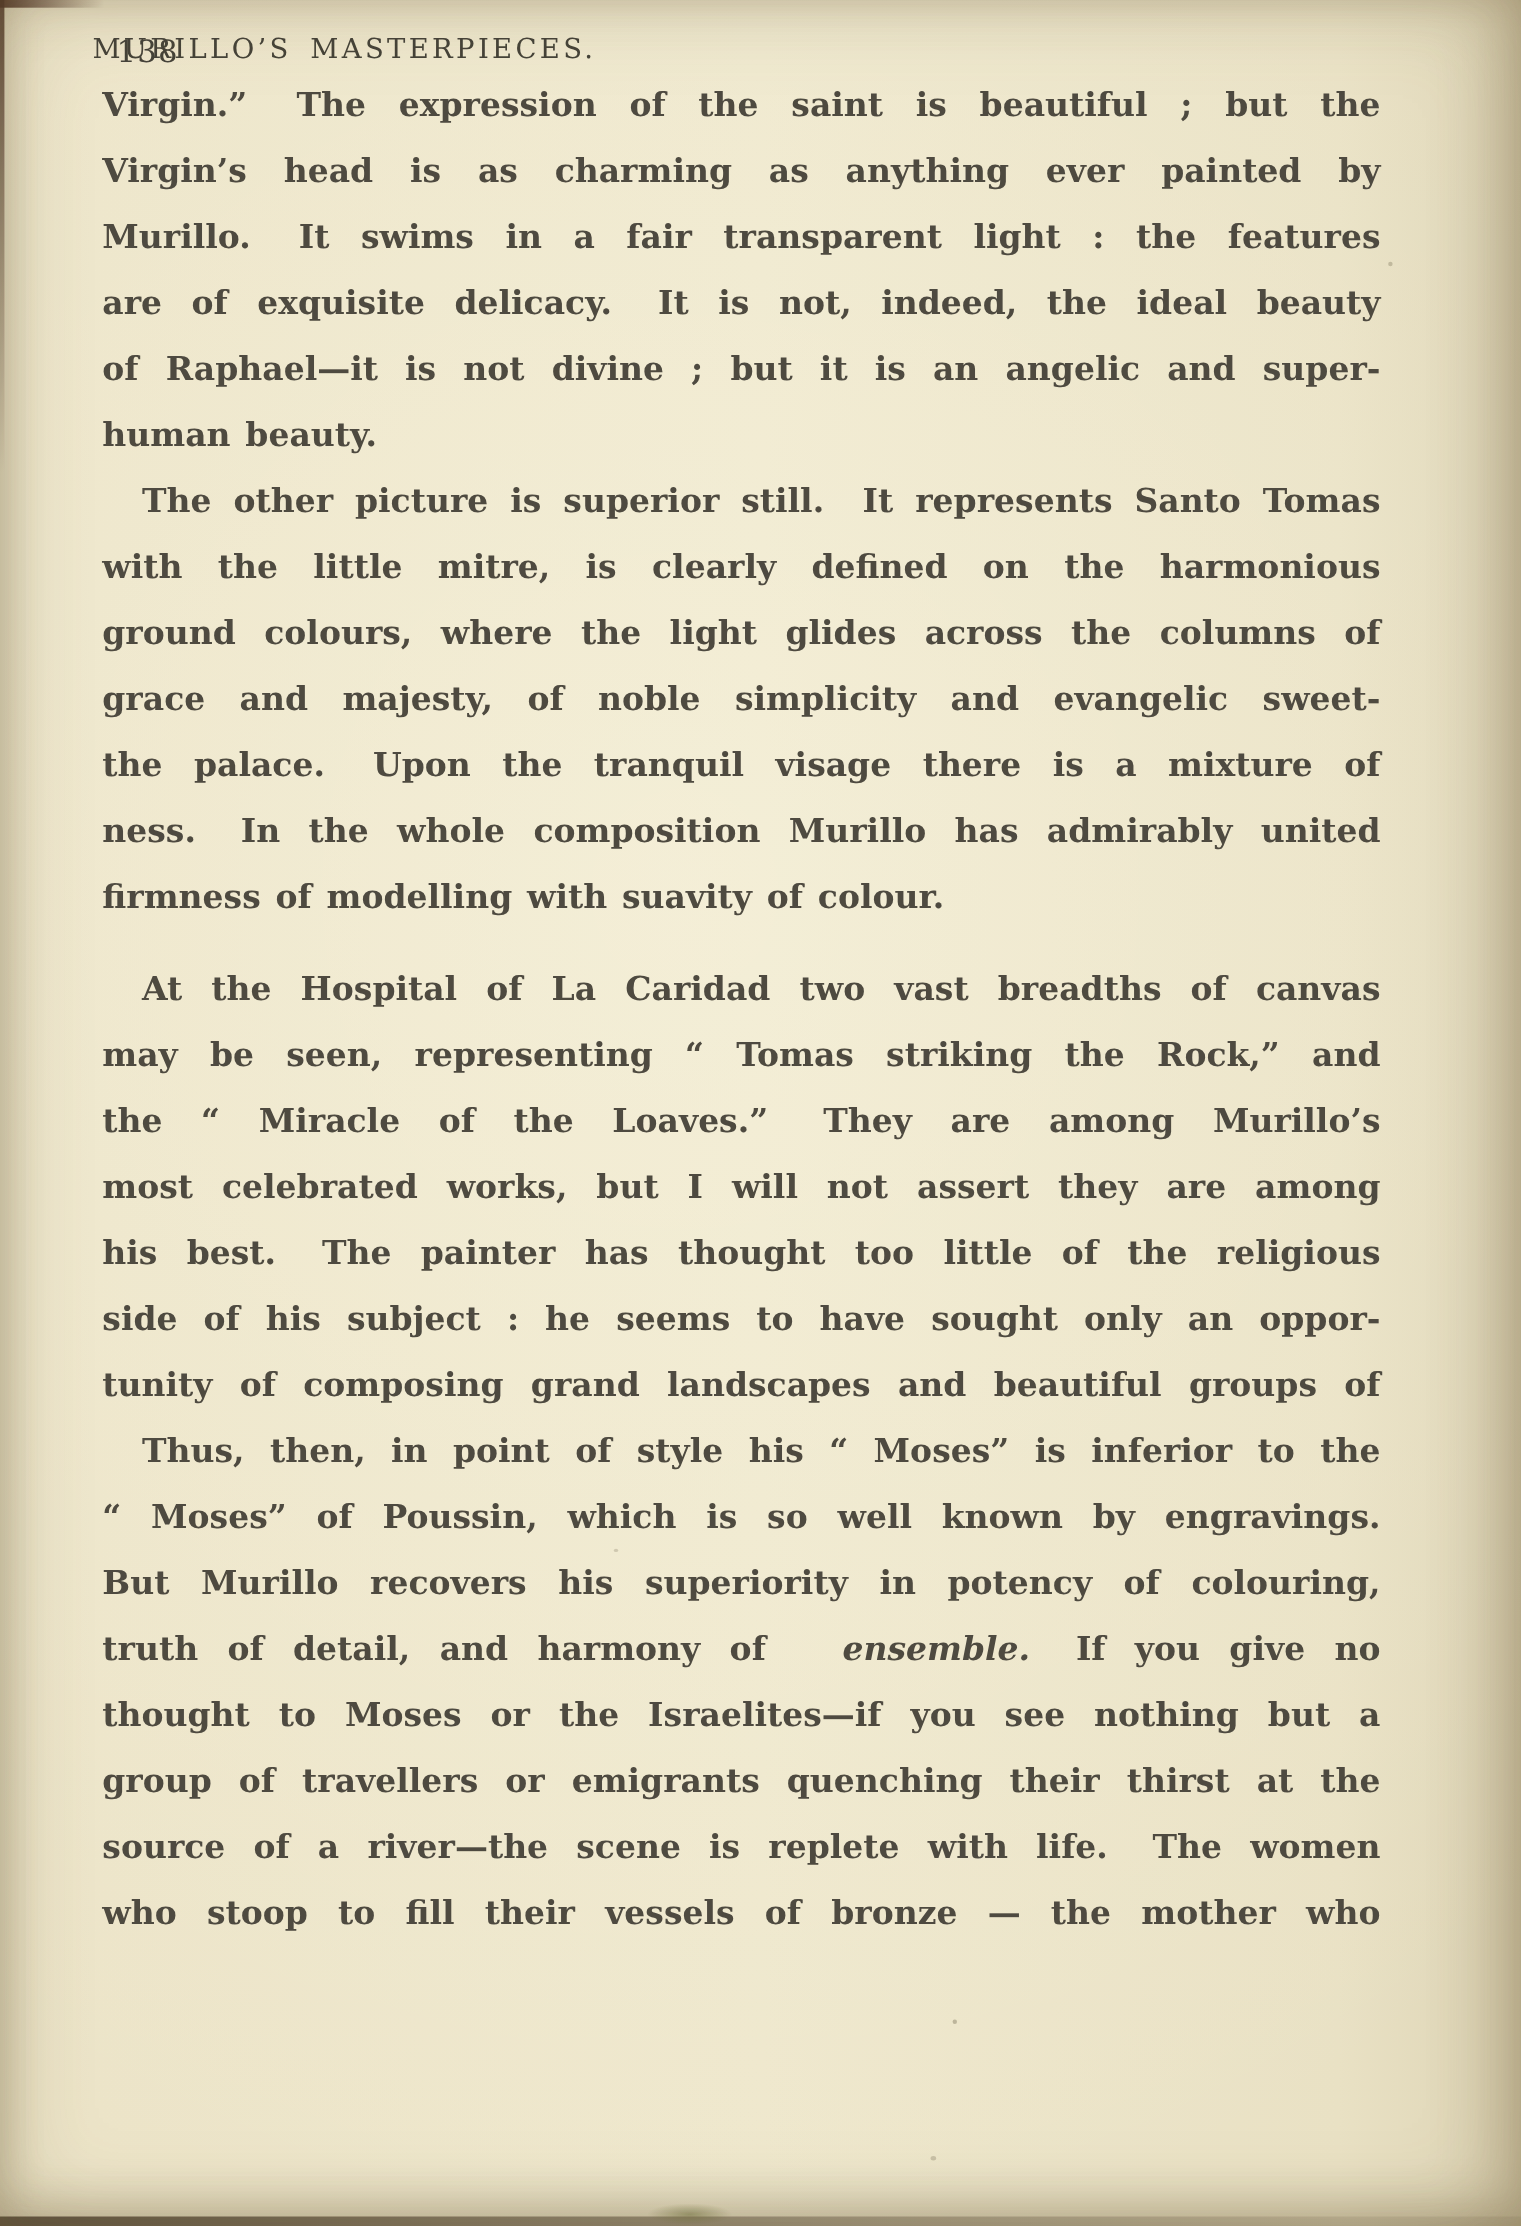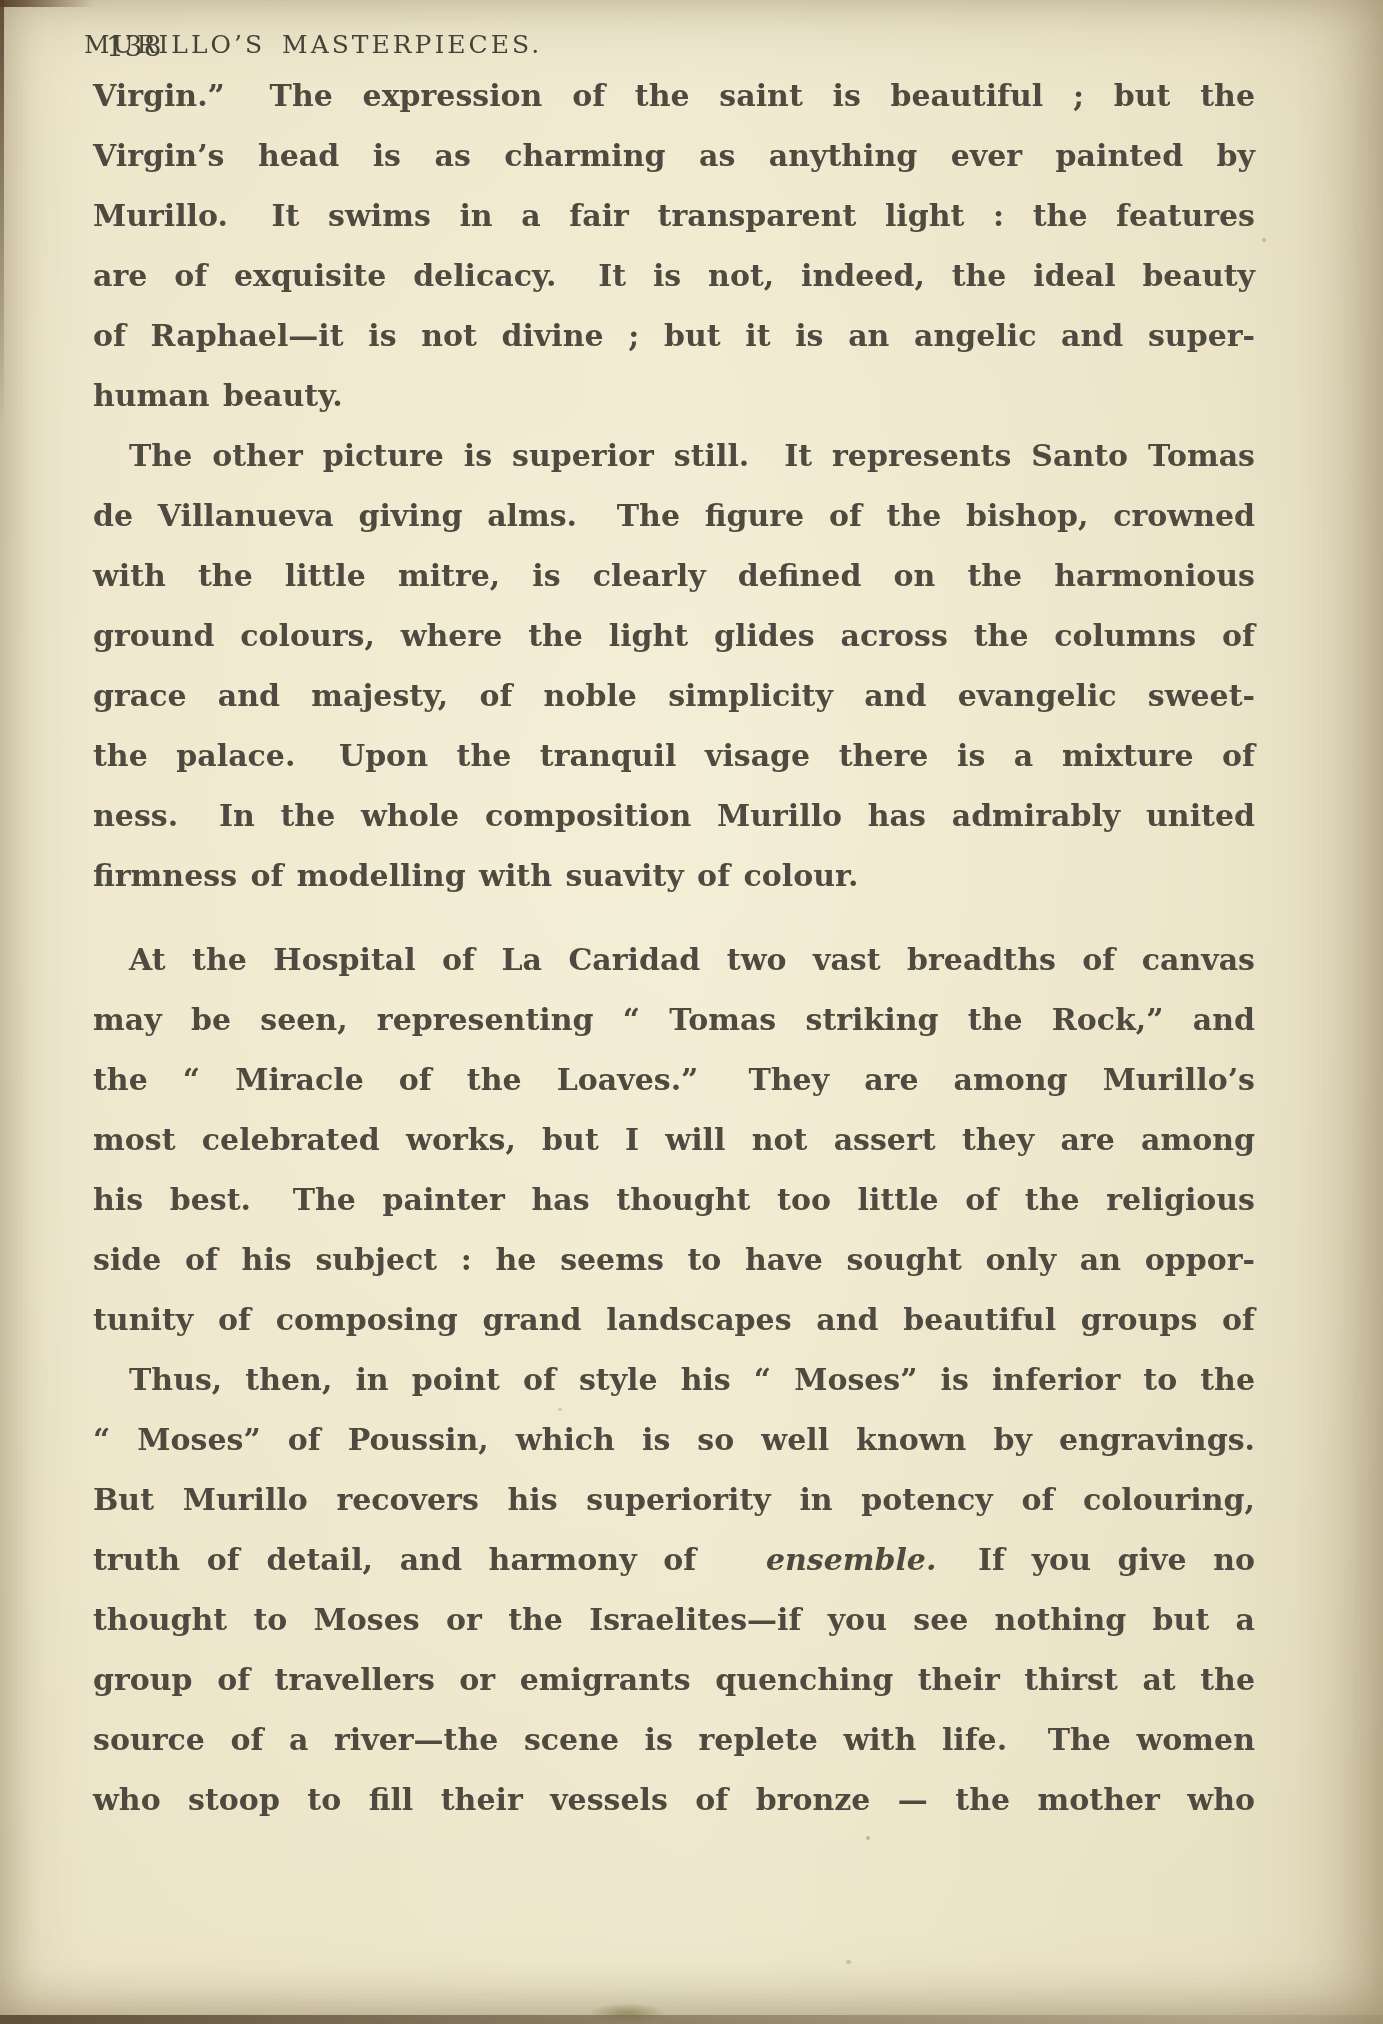--- a/index.html
+++ b/index.html
@@ -94,21 +94,20 @@
       <div class="para">
         <div class="line"><span>Virgin.”  The expression of the saint is beautiful ; but the</span></div>
         <div class="line"><span>Virgin’s head is as charming as anything ever painted by</span></div>
         <div class="line"><span>Murillo.  It swims in a fair transparent light : the features</span></div>
         <div class="line"><span>are of exquisite delicacy.  It is not, indeed, the ideal beauty</span></div>
         <div class="line"><span>of Raphael—it is not divine ; but it is an angelic and super-</span></div>
         <div class="line no-stretch"><span>human beauty.</span></div>
       </div>
       <div class="para">
         <div class="line indent"><span>The other picture is superior still.  It represents Santo Tomas</span></div>
-        <div class="line"><span>de Villanueva giving alms.  The figure of the bishop, crowned</span></div>
         <div class="line"><span>with the little mitre, is clearly defined on the harmonious</span></div>
         <div class="line"><span>ground colours, where the light glides across the columns of</span></div>
         <div class="line"><span>grace and majesty, of noble simplicity and evangelic sweet-</span></div>
         <div class="line"><span>the palace.  Upon the tranquil visage there is a mixture of</span></div>
         <div class="line"><span>ness.  In the whole composition Murillo has admirably united</span></div>
         <div class="line no-stretch"><span>firmness of modelling with suavity of colour.</span></div>
       </div>
       <div class="para section-break">
         <div class="line indent"><span>At the Hospital of La Caridad two vast breadths of canvas</span></div>
         <div class="line"><span>may be seen, representing “ Tomas striking the Rock,” and</span></div>

